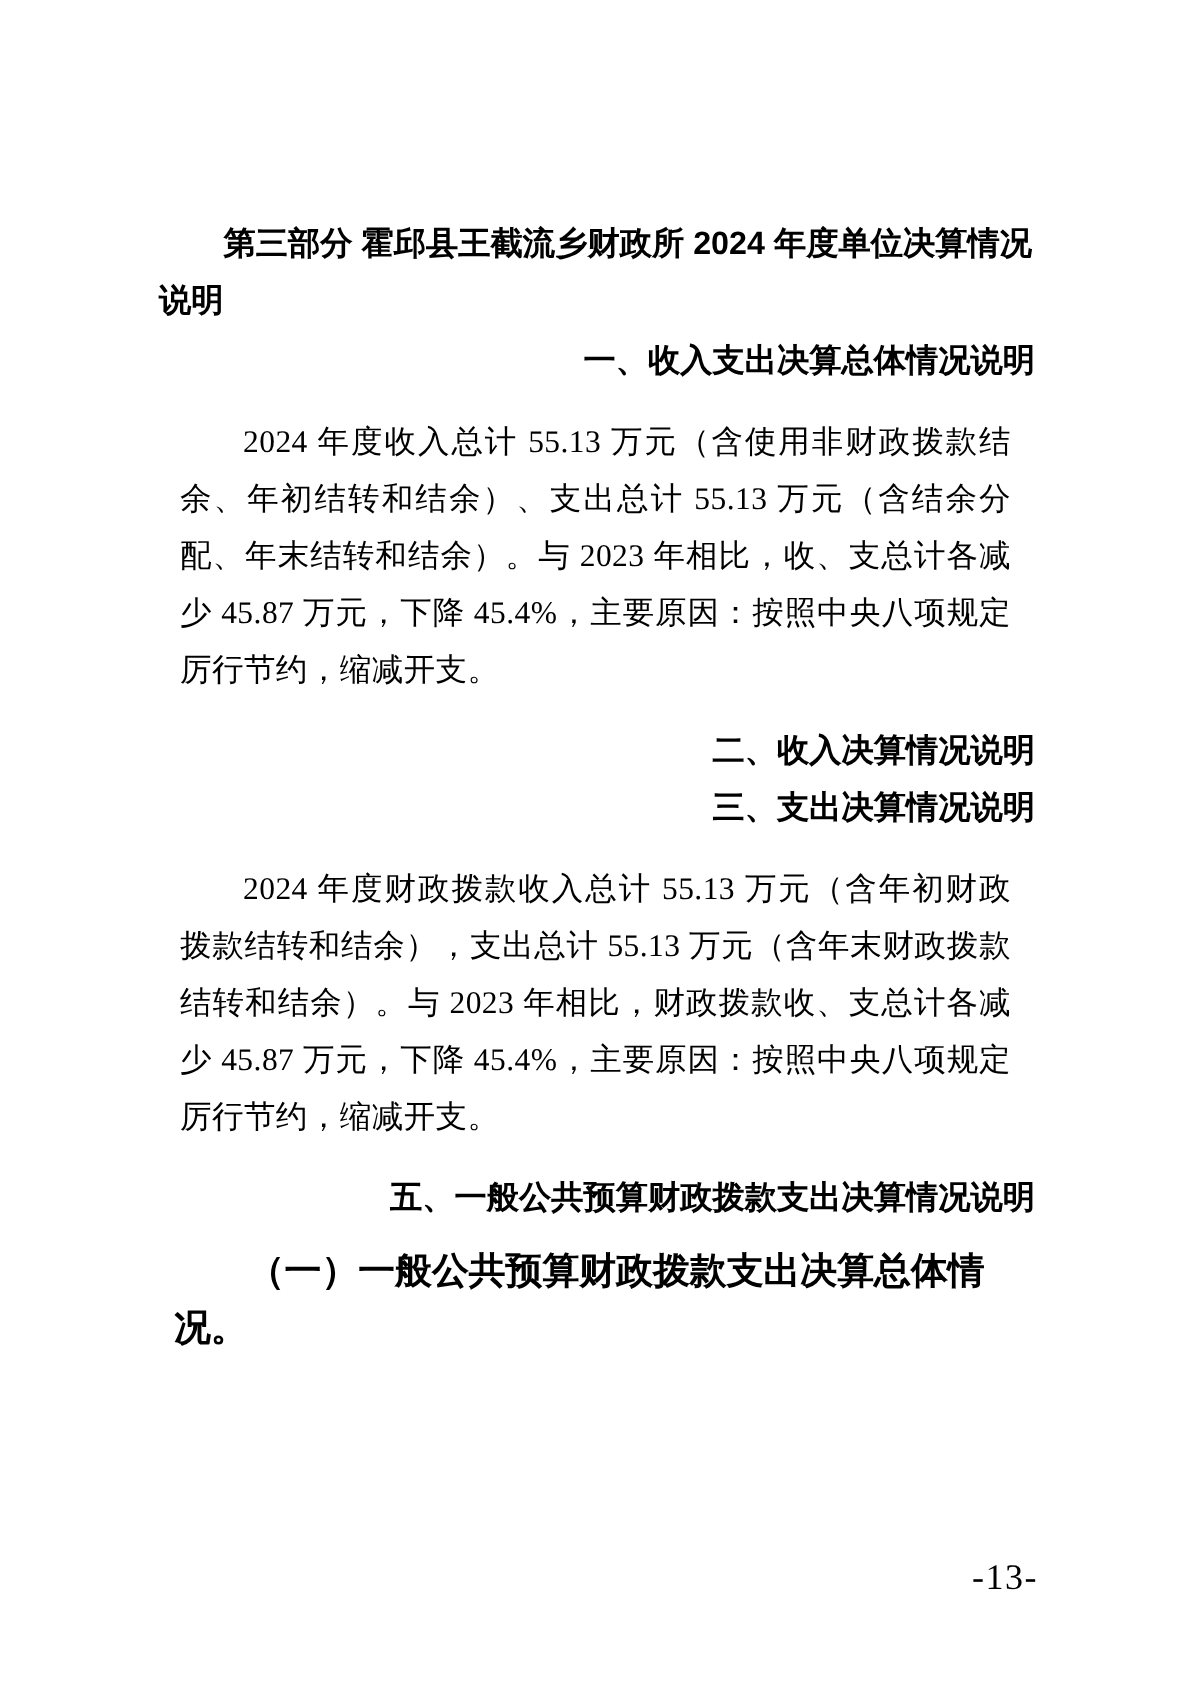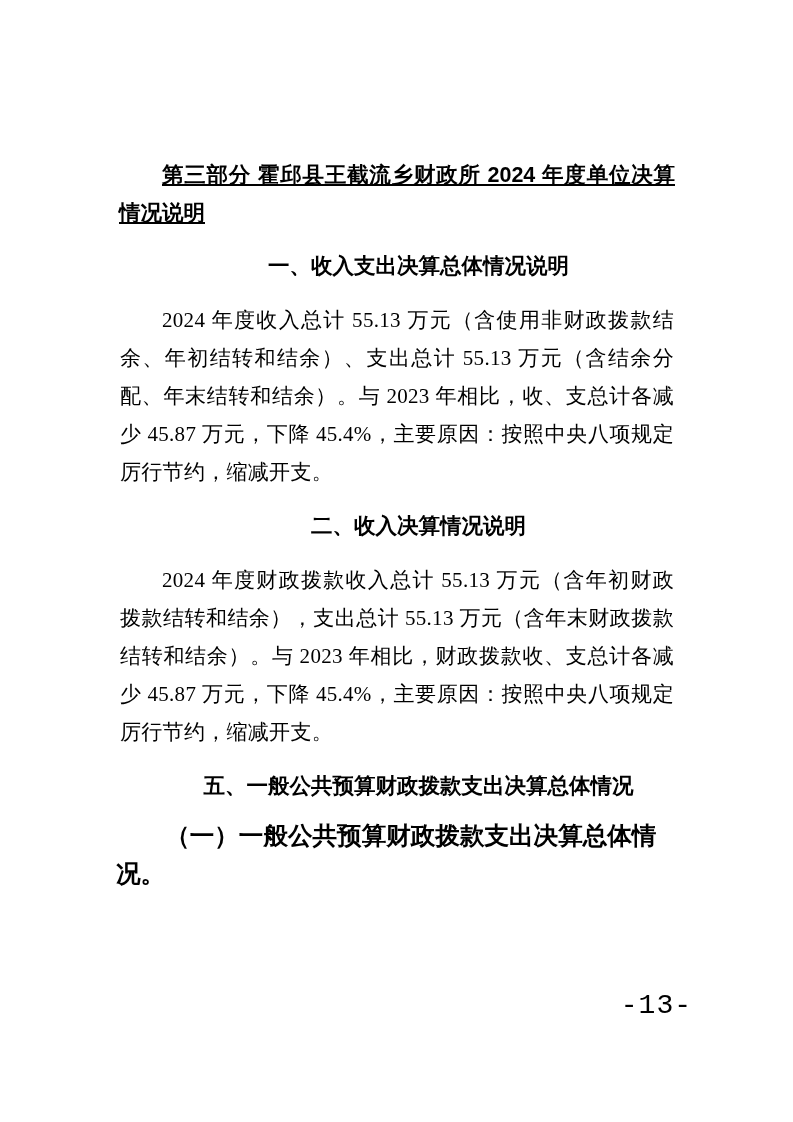--- a/index.html
+++ b/index.html
@@ -14,76 +14,76 @@
     background: #ffffff;
     color: #000000;
     box-sizing: border-box;
     padding: 141px 103px 0 104px;
     font-family: "Liberation Serif", serif;
     font-size: 21px;
     line-height: 38px;
     overflow: hidden;
   }
   .doc-title {
-    margin: 15px;
+    margin: 2px;
     font-size: 21.5px;
     font-weight: bold;
     font-family: "Liberation Sans", sans-serif;
     text-indent: 2em;
     text-align: justify;
     line-height: 38px;
-    text-decoration: underline;
   }
   .sec-heading {
     margin: 0;
     font-size: 21.5px;
     font-weight: bold;
     font-family: "Liberation Sans", sans-serif;
     text-indent: 2em;
-    text-align: center;
+    text-align: right;
     line-height: 38px;
   }
   .body-para {
     margin: 16px;
     text-indent: 2em;
     text-align: justify;
     letter-spacing: 0.3px;
     line-height: 38px;
   }
   .sub-heading {
     margin: 12px;
     font-weight: bold;
     font-family: "Liberation Serif", serif;
     text-indent: 2em;
     text-align: left;
     line-height: 38px;
   }
   .page-number {
     position: absolute;
-    top: 994px;
+    top: 1040px;
     right: 101px;
-    font-size: 28px;
+    font-size: 24px;
     line-height: 24px;
-    font-family: Liberation Mono, monospace;
+    font-family: Liberation Serif, serif;
     letter-spacing: 1px;
   }
 </style>
 </head>
 <body>
 
 <div class="page">
 
   <h1 class="doc-title">第三部分 霍邱县王截流乡财政所 2024 年度单位决算情况说明</h1>
 
   <h2 class="sec-heading">一、收入支出决算总体情况说明</h2>
   <p class="body-para">2024 年度收入总计 55.13 万元（含使用非财政拨款结余、年初结转和结余）、支出总计 55.13 万元（含结余分配、年末结转和结余）。与 2023 年相比，收、支总计各减少 45.87 万元，下降 45.4%，主要原因：按照中央八项规定厉行节约，缩减开支。</p>
 
   <h2 class="sec-heading">二、收入决算情况说明</h2>
 
+  <h2 class="sec-heading">三、支出决算情况说明</h2>
 
   <p class="body-para">2024 年度财政拨款收入总计 55.13 万元（含年初财政拨款结转和结余），支出总计 55.13 万元（含年末财政拨款结转和结余）。与 2023 年相比，财政拨款收、支总计各减少 45.87 万元，下降 45.4%，主要原因：按照中央八项规定厉行节约，缩减开支。</p>
 
-  <h2 class="sec-heading">五、一般公共预算财政拨款支出决算总体情况</h2>
+  <h2 class="sec-heading">五、一般公共预算财政拨款支出决算情况说明</h2>
   <h3 class="sub-heading">（一）一般公共预算财政拨款支出决算总体情况。</h3>
 
   <div class="page-number">-13-</div>
 
 </div>
 
 </body></html>

